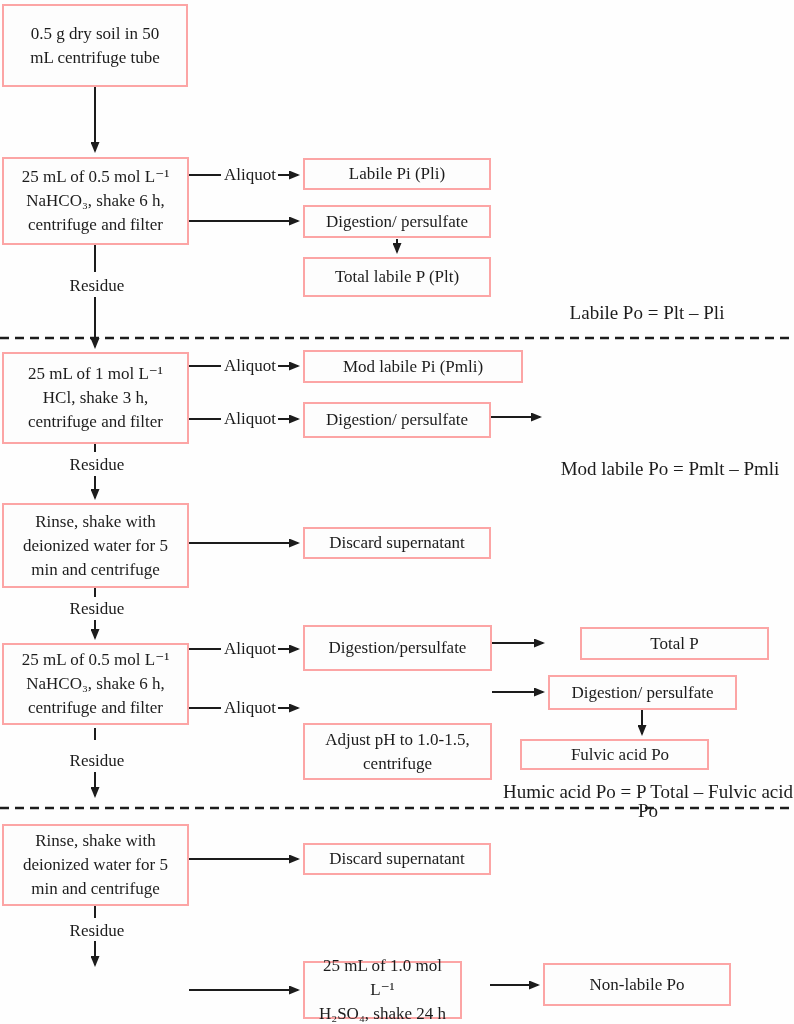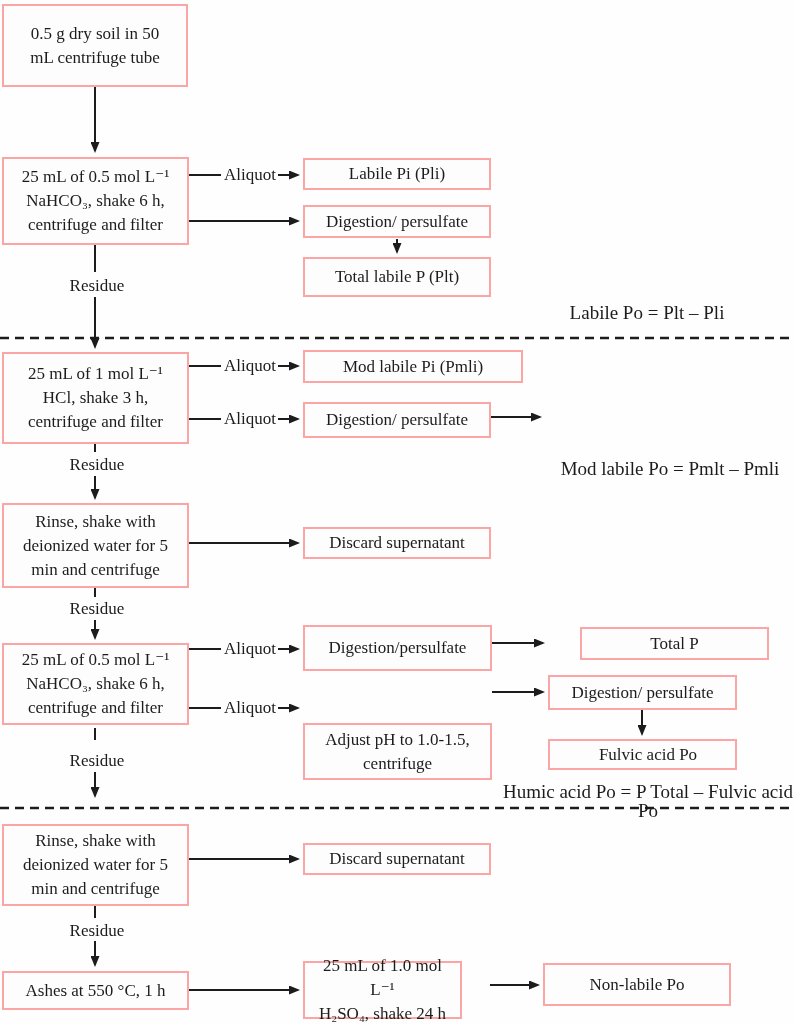--- a/index.html
+++ b/index.html
@@ -118,27 +118,26 @@
   <div class="box" style="left:303px; top:527px; width:188px; height:32px;">Discard supernatant</div>
 
   <div class="box" style="left:2px; top:643px; width:187px; height:82px;">25 mL of 0.5 mol L⁻¹
 NaHCO₃, shake 6 h,
 centrifuge and filter</div>
   <div class="box" style="left:303px; top:625px; width:189px; height:46px;">Digestion/persulfate</div>
   <div class="box" style="left:303px; top:683px; width:189px; height:57px;margin-top:40px;">Adjust pH to 1.0-1.5,
 centrifuge</div>
   <div class="box" style="left:548px; top:627px; width:189px; height:33px;margin-left:32px;">Total P</div>
   <div class="box" style="left:548px; top:675px; width:189px; height:35px;">Digestion/ persulfate</div>
-  <div class="box" style="left:548px; top:739px; width:189px; height:31px;padding-left:15px;">Fulvic acid Po</div>
+  <div class="box" style="left:520px; top:739px; width:189px; height:31px;padding-left:15px;">Fulvic acid Po</div>
 
   <div class="box" style="left:2px; top:824px; width:187px; height:82px;">Rinse, shake with
 deionized water for 5
 min and centrifuge</div>
   <div class="box" style="left:303px; top:843px; width:188px; height:32px;">Discard supernatant</div>
-  <div class="box" style="left:2px; top:971px; width:187px; height:39px;">Ashes at 550 °C, 1 h</div>
   <div class="box" style="left:303px; top:961px; width:159px; height:58px;">25 mL of 1.0 mol L⁻¹
 H₂SO₄, shake 24 h</div>
   <div class="box" style="left:543px; top:963px; width:188px; height:43px;">Non-labile Po</div>
 
   <div class="lbl" style="left:220px; top:166px; width:60px;">Aliquot</div>
   <div class="lbl" style="left:220px; top:357px; width:60px;">Aliquot</div>
   <div class="lbl" style="left:220px; top:410px; width:60px;">Aliquot</div>
   <div class="lbl" style="left:220px; top:640px; width:60px;">Aliquot</div>
   <div class="lbl" style="left:220px; top:699px; width:60px;">Aliquot</div>
 

